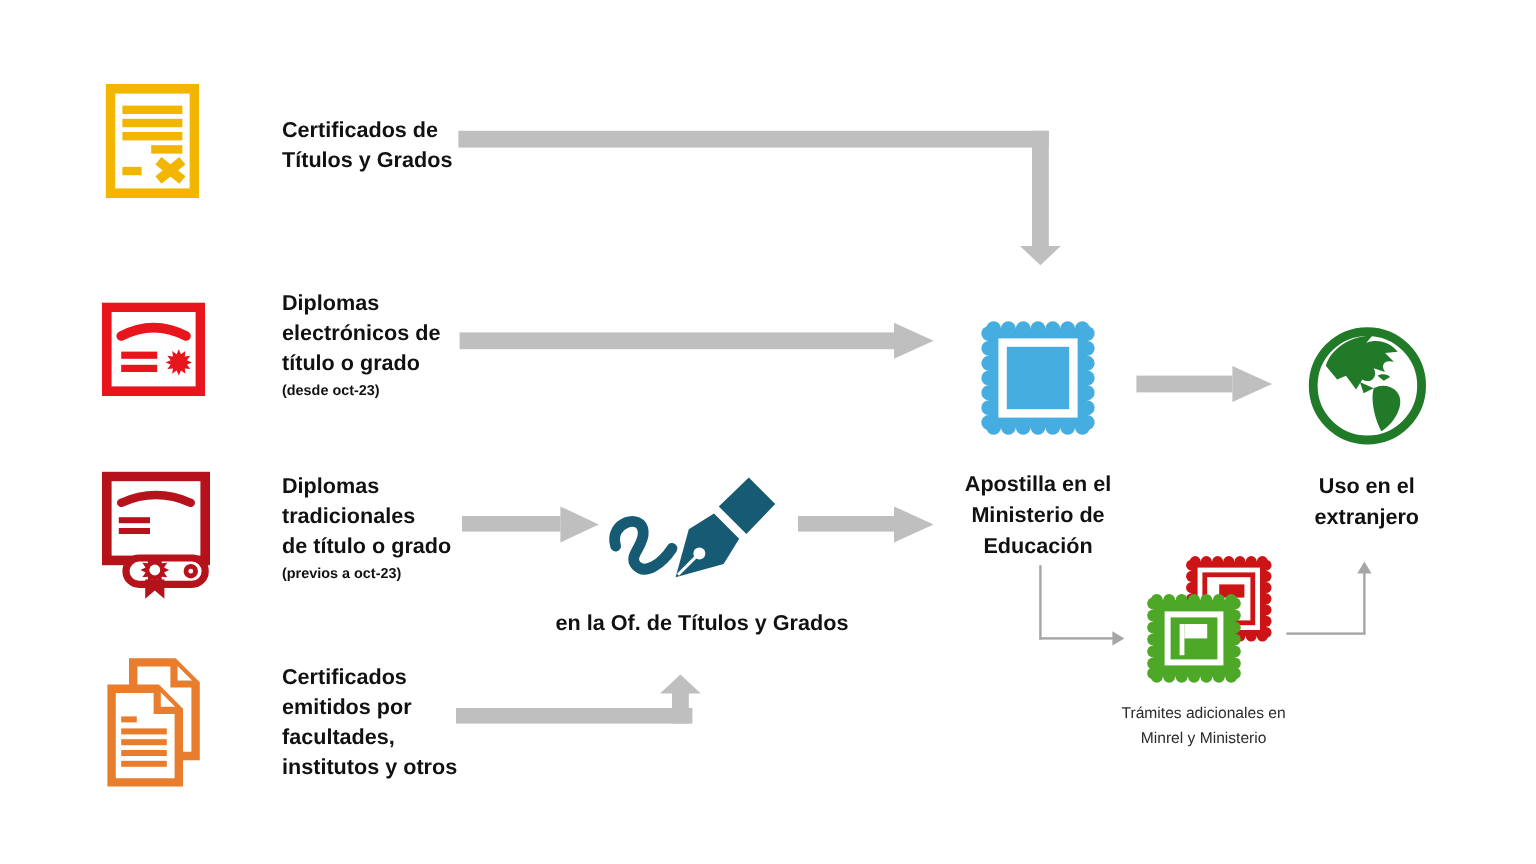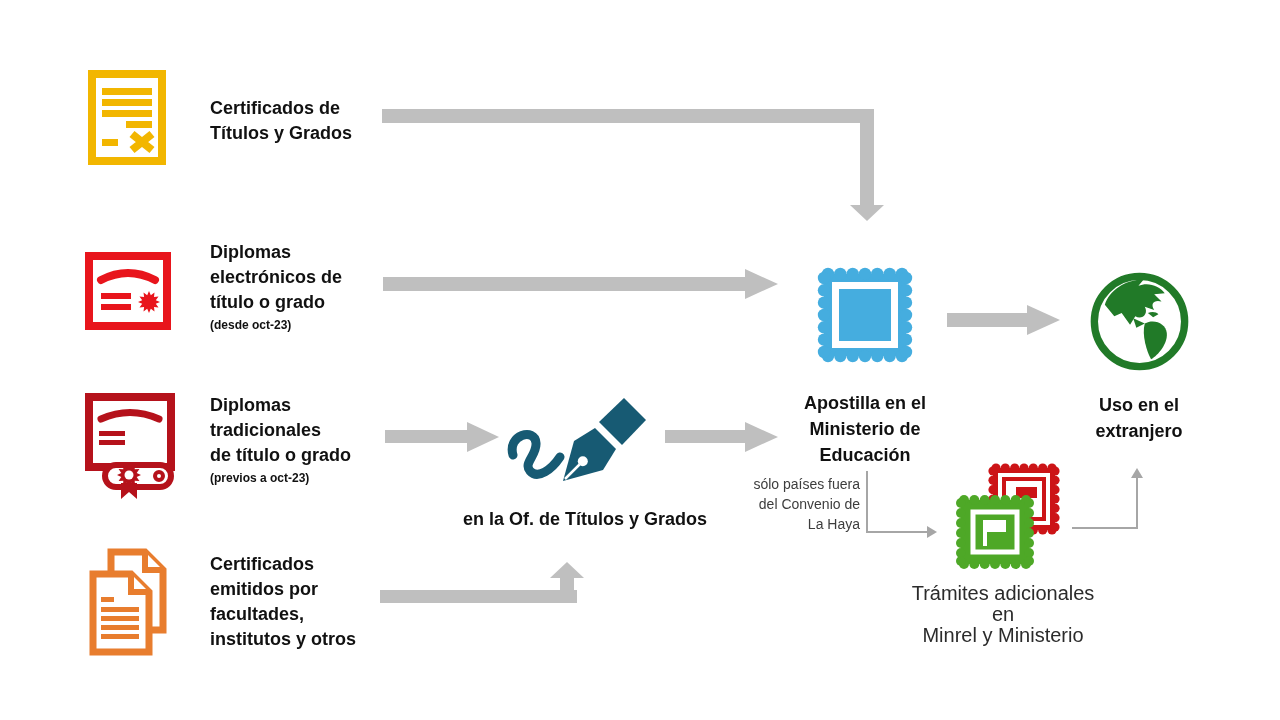--- a/index.html
+++ b/index.html
@@ -1,25 +1,25 @@
 <!DOCTYPE html>
 <html><head>
 <meta charset="utf-8">
 <style>
   html,body{margin:0;padding:0;background:#fff;}
   #canvas{
     position:relative;width:1280px;height:720px;background:#ffffff;overflow:hidden;
     font-family:"Liberation Sans", sans-serif;color:#1a1a1a;
   }
   .abs{position:absolute;}
-  .node-label{font-size:18px;font-weight:700;line-height:25px;color:#111;}
+  .node-label{font-size:18px;font-weight:700;line-height:25px;color:#111;margin-left:25px;}
   .node-label .note{font-size:12px;font-weight:700;line-height:20px;}
   .center-label{text-align:center;font-size:18px;font-weight:700;line-height:26px;color:#111;}
   .small-note{font-size:14px;font-weight:400;line-height:20px;color:#3d3d3d;text-align:right;}
-  .small-caption{font-size:20px;font-weight:400;line-height:21px;color:#2b2b2b;text-align:center;}
+  .small-caption{font-size:13px;font-weight:400;line-height:21px;color:#2b2b2b;text-align:center;}
   .bar{position:absolute;background:#BFBFBF;}
   .thinline{position:absolute;background:#A6A6A6;}
   .head{position:absolute;width:0;height:0;}
   .head-right{border-top:15px solid transparent;border-bottom:15px solid transparent;border-left:33px solid #BFBFBF;}
   .head-down{border-left:17px solid transparent;border-right:17px solid transparent;border-top:16px solid #BFBFBF;}
   .head-up{border-left:17px solid transparent;border-right:17px solid transparent;border-bottom:16px solid #BFBFBF;}
   .thin-head-right{border-top:6px solid transparent;border-bottom:6px solid transparent;border-left:10px solid #A6A6A6;}
   .thin-head-up{border-left:6px solid transparent;border-right:6px solid transparent;border-bottom:10px solid #A6A6A6;}
   svg{display:block;}
 </style>
@@ -243,25 +243,20 @@
       <rect x="20" y="52" width="44" height="40" fill="none" stroke="#ffffff" stroke-width="5"></rect>
       <rect x="30" y="60" width="4" height="26" fill="#ffffff"></rect>
       <rect x="34" y="60" width="19" height="12" fill="#ffffff"></rect>
     </svg>
   </div>
   <div class="abs small-caption" style="left:900px;top:583px;width:206px;">
     <div>Trámites adicionales en</div>
     <div>Minrel y Ministerio</div>
   </div>
 
-  <div class="abs small-note" style="left:735px;top:474px;width:125px;">
-    <div>sólo países fuera</div>
-    <div>del Convenio de</div>
-    <div>La Haya</div>
-  </div>
 
   <div>
     <div class="bar" style="left:382px;top:109px;width:492px;height:14px;"></div>
     <div class="bar" style="left:860px;top:109px;width:14px;height:96px;"></div>
     <div class="head head-down" style="left:850px;top:205px;"></div>
   </div>
 
   <div>
     <div class="bar" style="left:383px;top:277px;width:362px;height:14px;"></div>
     <div class="head head-right" style="left:745px;top:269px;"></div>

